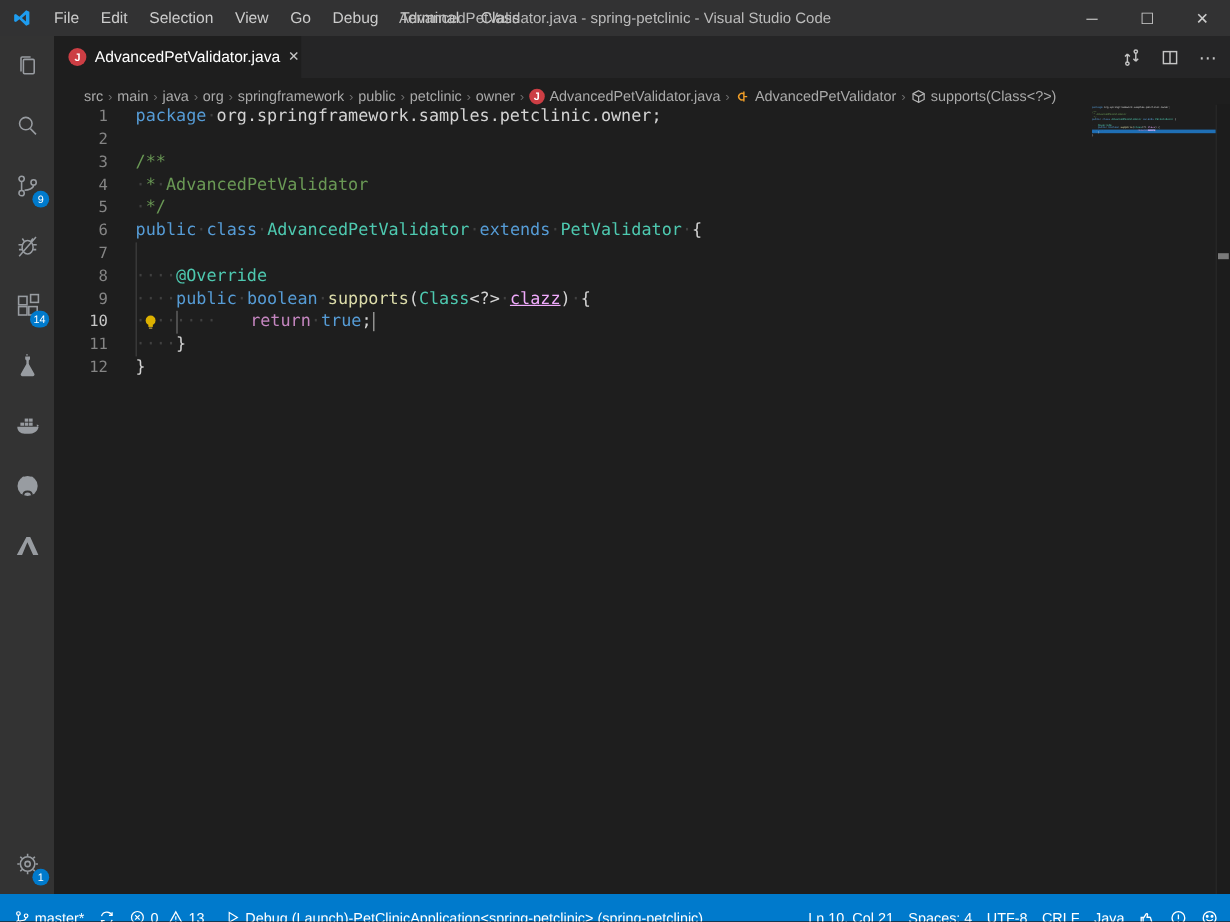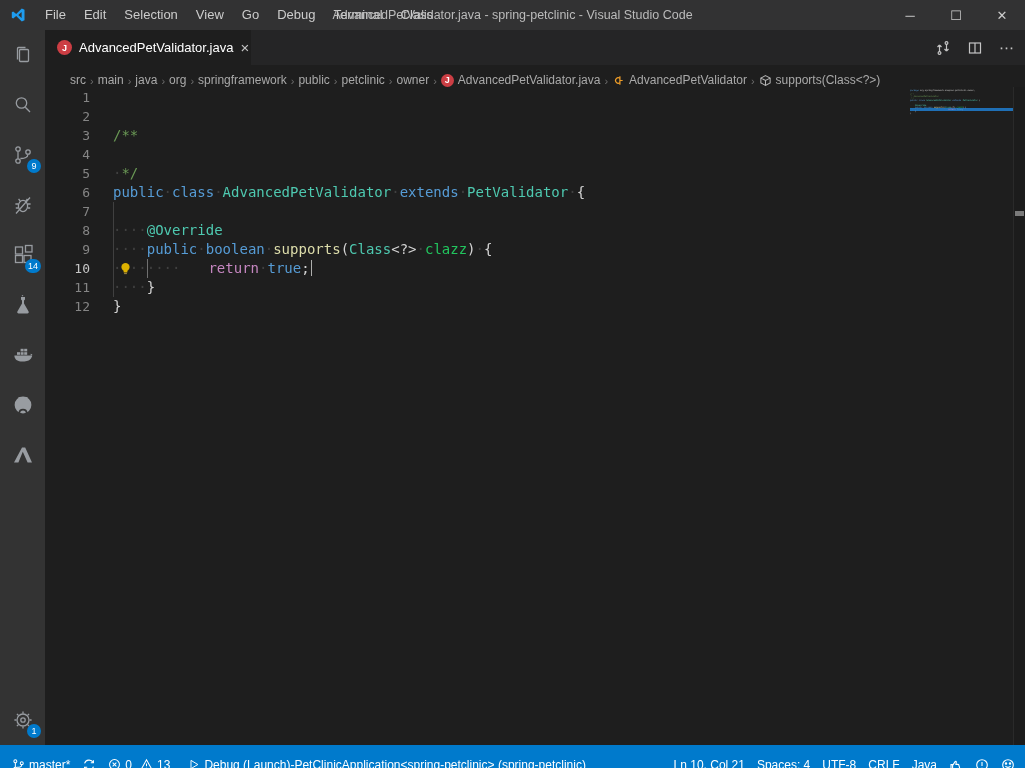--- a/index.html
+++ b/index.html
@@ -49,21 +49,21 @@
   .class-icon-glyph svg { display:block; }
   
   .code-area { flex:1; position:relative; overflow:hidden;
     font-family:"DejaVu Sans Mono", monospace; font-size:14px; padding-top:1px; }
   .code-line { display:flex; height:19px; line-height:19px; position:relative; }
   .line-num { flex:0 0 68px; text-align:right; padding-right:23px; color:#858585;
     font-size:13px; }
   .line-num.current { color:#C6C6C6; }
   .line-content { white-space:pre; }
   .c-kw { color:#569CD6; } .c-ty { color:#4EC9B0; } .c-fn { color:#DCDCAA; }
-  .c-va { color:#22c55e; } .c-ct { color:#C586C0;margin-left:28px; } .c-cm { color:#6A9955; }
+  .c-va { color:#f0abfc;text-decoration:underline; } .c-ct { color:#C586C0;margin-left:28px; } .c-cm { color:#6A9955; }
   .c-fg { color:#D4D4D4; } .c-ws { color:#404040; }
   .cursor { display:inline-block; width:1.5px; height:16px; background:#AEAFAD;
     vertical-align:text-bottom; margin-left:1px; }
   .guide { position:absolute; width:1px; background:#404040; }
   .guide.active { background:#707070; }
   .lightbulb { position:absolute; left:73px; width:15px; height:15px; }
   
   .minimap { position:absolute; top:2px; right:12px; width:103px; bottom:0; }
   .minimap-row { height:2.1px; font-size:2.1px; line-height:2.1px; white-space:pre;
     font-family:"DejaVu Sans Mono",monospace; position:relative; z-index:2; }
@@ -272,31 +272,33 @@
             </svg>
           </span>
           <span>supports(Class&lt;?&gt;)</span>
         </span>
       </div>
 
     <div class="code-area" id="code-area">
       <div id="code-lines">
           <div class="code-line">
             <span class="line-num">1</span>
+            <span class="line-content"><span class="c-kw">package</span><span class="c-ws">·</span><span class="c-fg">org.springframework.samples.petclinic.owner;</span></span>
           </div>
           <div class="code-line">
             <span class="line-num">2</span>
             <span class="line-content"></span>
           </div>
           <div class="code-line">
             <span class="line-num">3</span>
             <span class="line-content"><span class="c-cm">/**</span></span>
           </div>
           <div class="code-line">
             <span class="line-num">4</span>
+            <span class="line-content"><span class="c-ws">·</span><span class="c-cm">*</span><span class="c-ws">·</span><span class="c-cm">AdvancedPetValidator</span></span>
           </div>
           <div class="code-line">
             <span class="line-num">5</span>
             <span class="line-content"><span class="c-ws">·</span><span class="c-cm">*/</span></span>
           </div>
           <div class="code-line">
             <span class="line-num">6</span>
             <span class="line-content"><span class="c-kw">public</span><span class="c-ws">·</span><span class="c-kw">class</span><span class="c-ws">·</span><span class="c-ty">AdvancedPetValidator</span><span class="c-ws">·</span><span class="c-kw">extends</span><span class="c-ws">·</span><span class="c-ty">PetValidator</span><span class="c-ws">·</span><span class="c-fg">{</span></span>
           </div>
           <div class="code-line">

